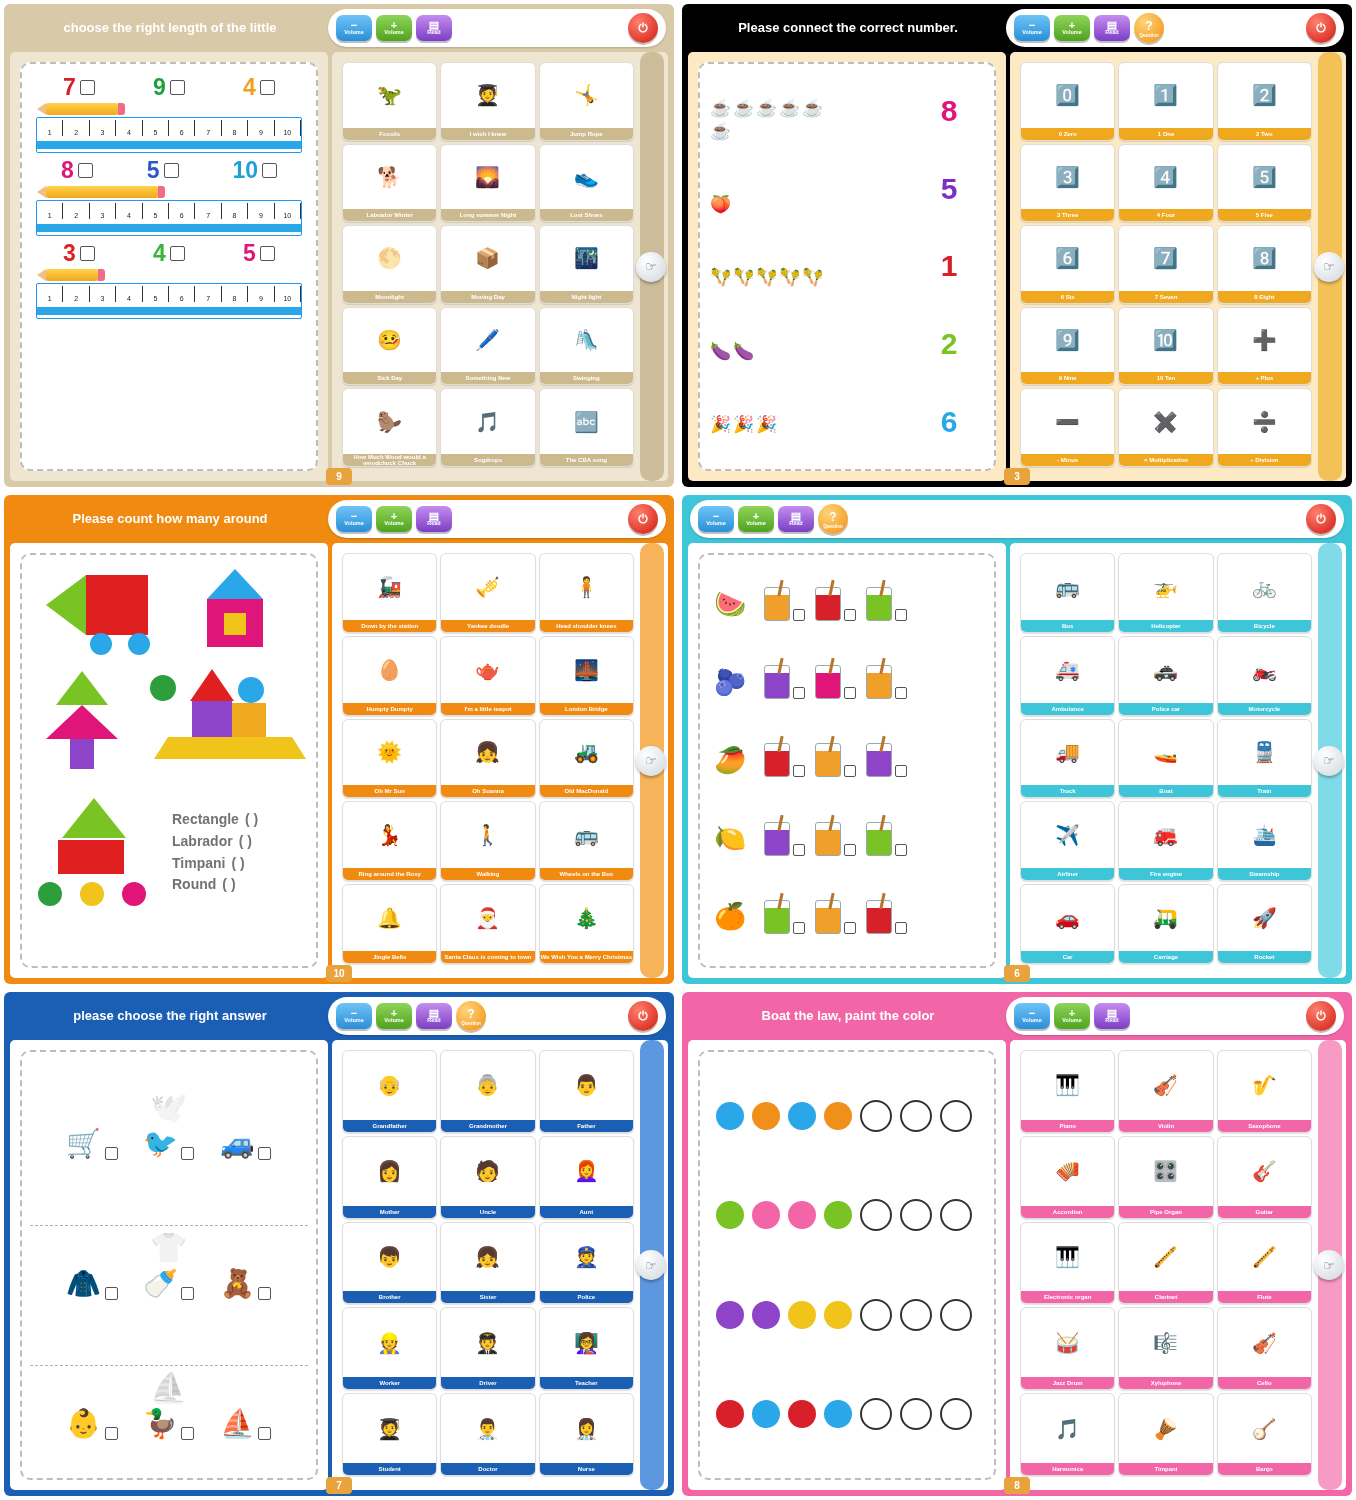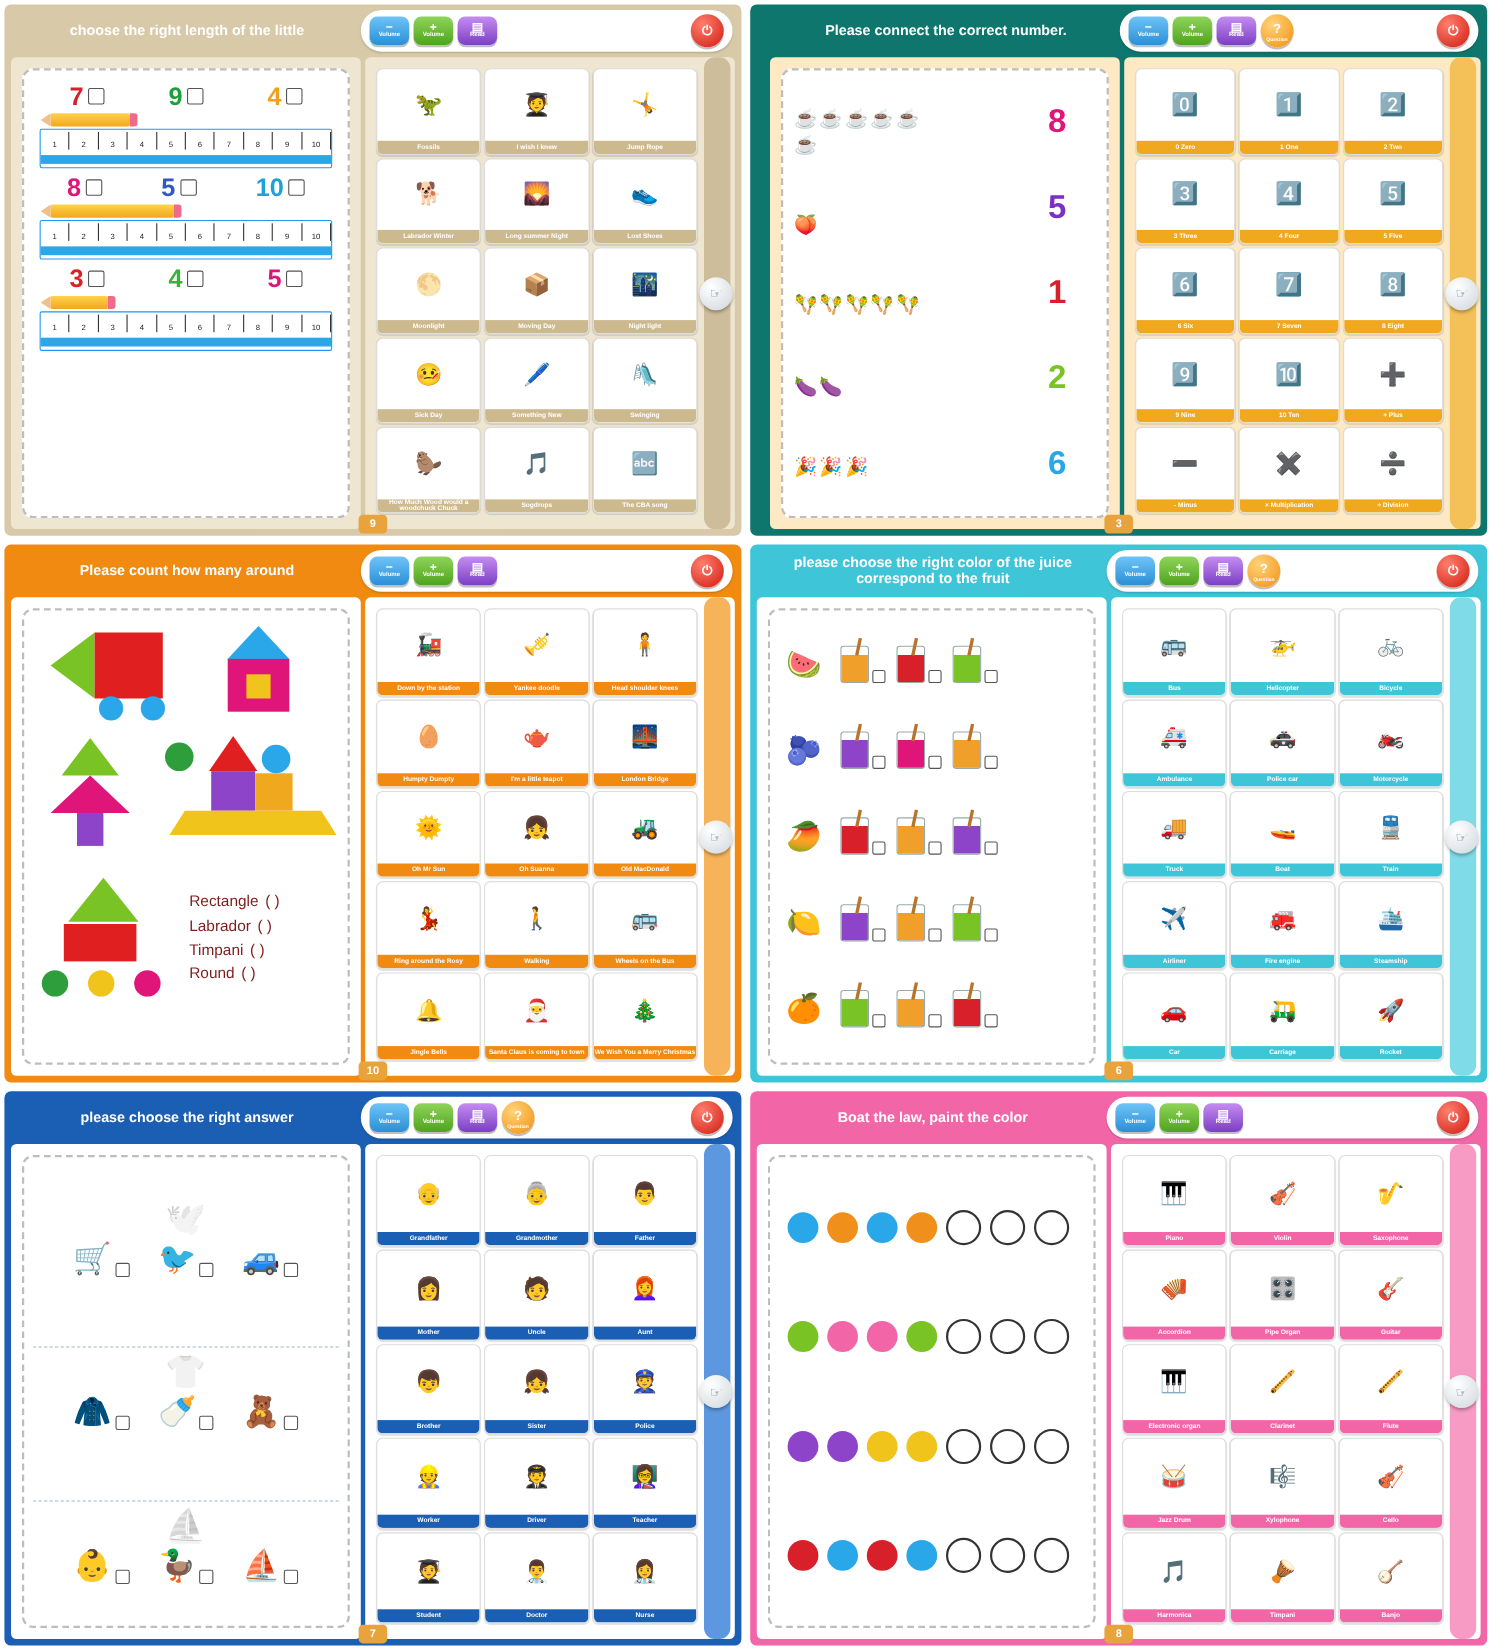--- a/index.html
+++ b/index.html
@@ -37,21 +37,21 @@
   
   .rulerrow{position:relative;margin:4px 10px 0 10px;}
   .numline{display:flex;align-items:center;gap:4px;font-size:23px;font-weight:bold;margin-bottom:2px;}
   .numitem{display:flex;align-items:center;gap:4px;}
   .chk{width:13px;height:13px;border:1.6px solid #555;border-radius:2px;display:inline-block;}
   .ruler{height:34px;border:1.5px solid #2196f3;border-radius:2px;position:relative;background:#fff;margin-top:2px;}
   .ruler .ticks{position:absolute;left:0;right:0;top:2px;height:16px;display:flex;}
   .ruler .ticks span{flex:1;border-right:1px solid #333;font-size:7px;text-align:center;color:#222;display:flex;align-items:flex-end;justify-content:center;}
   .ruler .bluebar{position:absolute;left:0;right:0;bottom:3px;height:8px;background:#29a7e8;}
   
-  .legend{font-size:14px;font-weight:normal;color:#7f1d1d;line-height:1.55;}
+  .legend{font-size:14px;font-weight:bold;color:#737373;line-height:1.55;}
   .circ{border-radius:50%;}
 </style>
 </head>
 <body>
 
 <div class="grid" id="grid">
     <div class="panel">
       <div class="panel-inner" style="background: rgb(216, 201, 168);">
         <div class="hdr">
           <div class="hdr-title" style="color: rgb(255, 255, 255);">choose the right length of the little</div>
@@ -250,21 +250,21 @@
                 <div class="cap" style="background: rgb(205, 185, 142);">The CBA song</div>
               </div>
             </div>
             <div class="thumbbtn">☞</div>
           </div>
         </div>
         <div class="pagenum" style="background: rgb(232, 163, 61); bottom: 2px;">9</div>
       </div>
     </div>
     <div class="panel">
-      <div class="panel-inner" style="background: #0f766e; padding-left: 12px;">
+      <div class="panel-inner" style="background: #000000;">
         <div class="hdr">
           <div class="hdr-title" style="color: rgb(255, 255, 255);">Please connect the correct number.</div>
           <div class="hdr-ctrl">
             <div class="btn3d b-blue">
               <div class="gl">−</div>
               <div>Volume</div>
             </div>
             <div class="btn3d b-green">
               <div class="gl">+</div>
               <div>Volume</div>
@@ -537,21 +537,20 @@
             </div>
             <div class="thumbbtn">☞</div>
           </div>
         </div>
         <div class="pagenum" style="background: rgb(232, 163, 61); bottom: 2px;">10</div>
       </div>
     </div>
     <div class="panel">
       <div class="panel-inner" style="background: rgb(62, 198, 216);">
         <div class="hdr">
-          <div class="hdr-title" style="color: rgb(255, 255, 255);">please choose the right color of the juice correspond to the fruit</div>
           <div class="hdr-ctrl">
             <div class="btn3d b-blue">
               <div class="gl">−</div>
               <div>Volume</div>
             </div>
             <div class="btn3d b-green">
               <div class="gl">+</div>
               <div>Volume</div>
             </div>
             <div class="btn3d b-purple">

